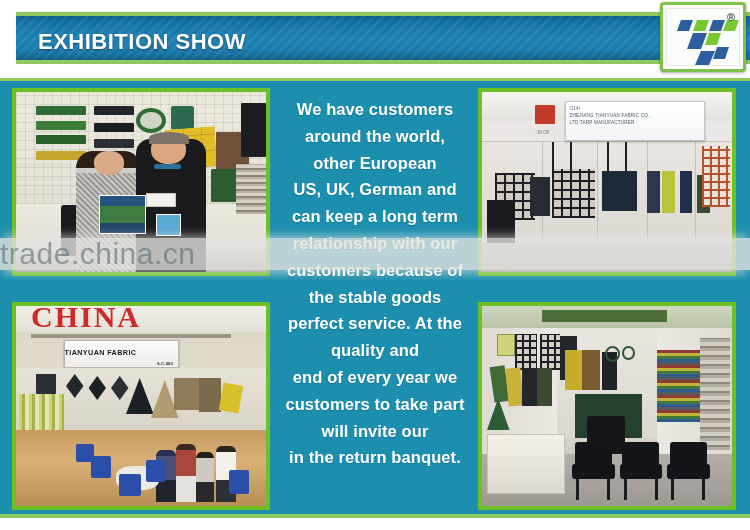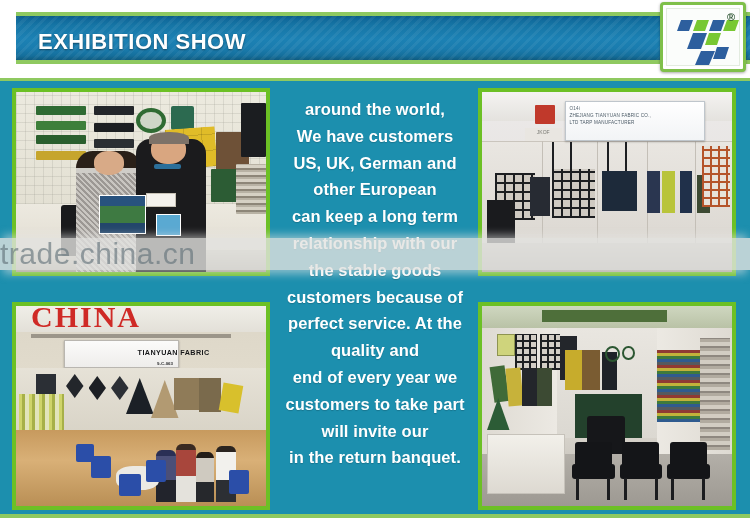--- a/index.html
+++ b/index.html
@@ -260,23 +260,22 @@
     font-family:Liberation Serif, serif;
   }
   .p3-sign {
     position:absolute; left:19%; top:17%; width:46%; height:14%;
     background:linear-gradient(to bottom,#fbfbfa,#eeedeb);
     border:1px solid #b9b6b0;
     box-shadow:0 1px 2px rgba(0,0,0,0.3);
   }
   .p3-sign-t {
     position:absolute; left:0; top:26%; width:100%;
-    text-align:right; font-size:7.2px; font-weight:bold; color:#18191b;
+    text-align:left; font-size:7.2px; font-weight:bold; color:#18191b;
     letter-spacing:0.4px;
-    margin-left:32px;
   }
   .p3-sign-c {
     position:absolute; right:4%; bottom:5%;
     font-size:4.4px; font-weight:bold; color:#2a2b2d;
   }
   .p3-rail {
     position:absolute; left:6%; top:14%; width:80%; height:2%;
     background:#9c968a;
   }
   .p3-wall {
@@ -594,28 +593,28 @@
       <div class="p4-chair" style="left:74%; top:68%; width:17%; height:29%;">
         <div class="back"></div>
         <div class="seat"></div>
         <div class="lg1"></div>
         <div class="lg2"></div>
       </div>
     </div>
   </div>
 
   <div class="center-text" id="center-text">
+      <span class="ln">We have customers</span>
       <span class="ln">around the world,</span>
-      <span class="ln">We have customers</span>
+      <span class="ln">other European</span>
       <span class="ln">US, UK, German and</span>
-      <span class="ln">other European</span>
       <span class="ln">can keep a long term</span>
       <span class="ln">relationship with our</span>
+      <span class="ln">customers because of</span>
       <span class="ln">the stable goods</span>
-      <span class="ln">customers because of</span>
       <span class="ln">perfect service. At the</span>
       <span class="ln">quality and</span>
       <span class="ln">end of every year we</span>
       <span class="ln">customers to take part</span>
       <span class="ln">will invite our</span>
       <span class="ln">in the return banquet.</span>
     </div>
 
   <div class="wm-band soft"></div>
   <div class="wm-text">trade.china.cn</div>

